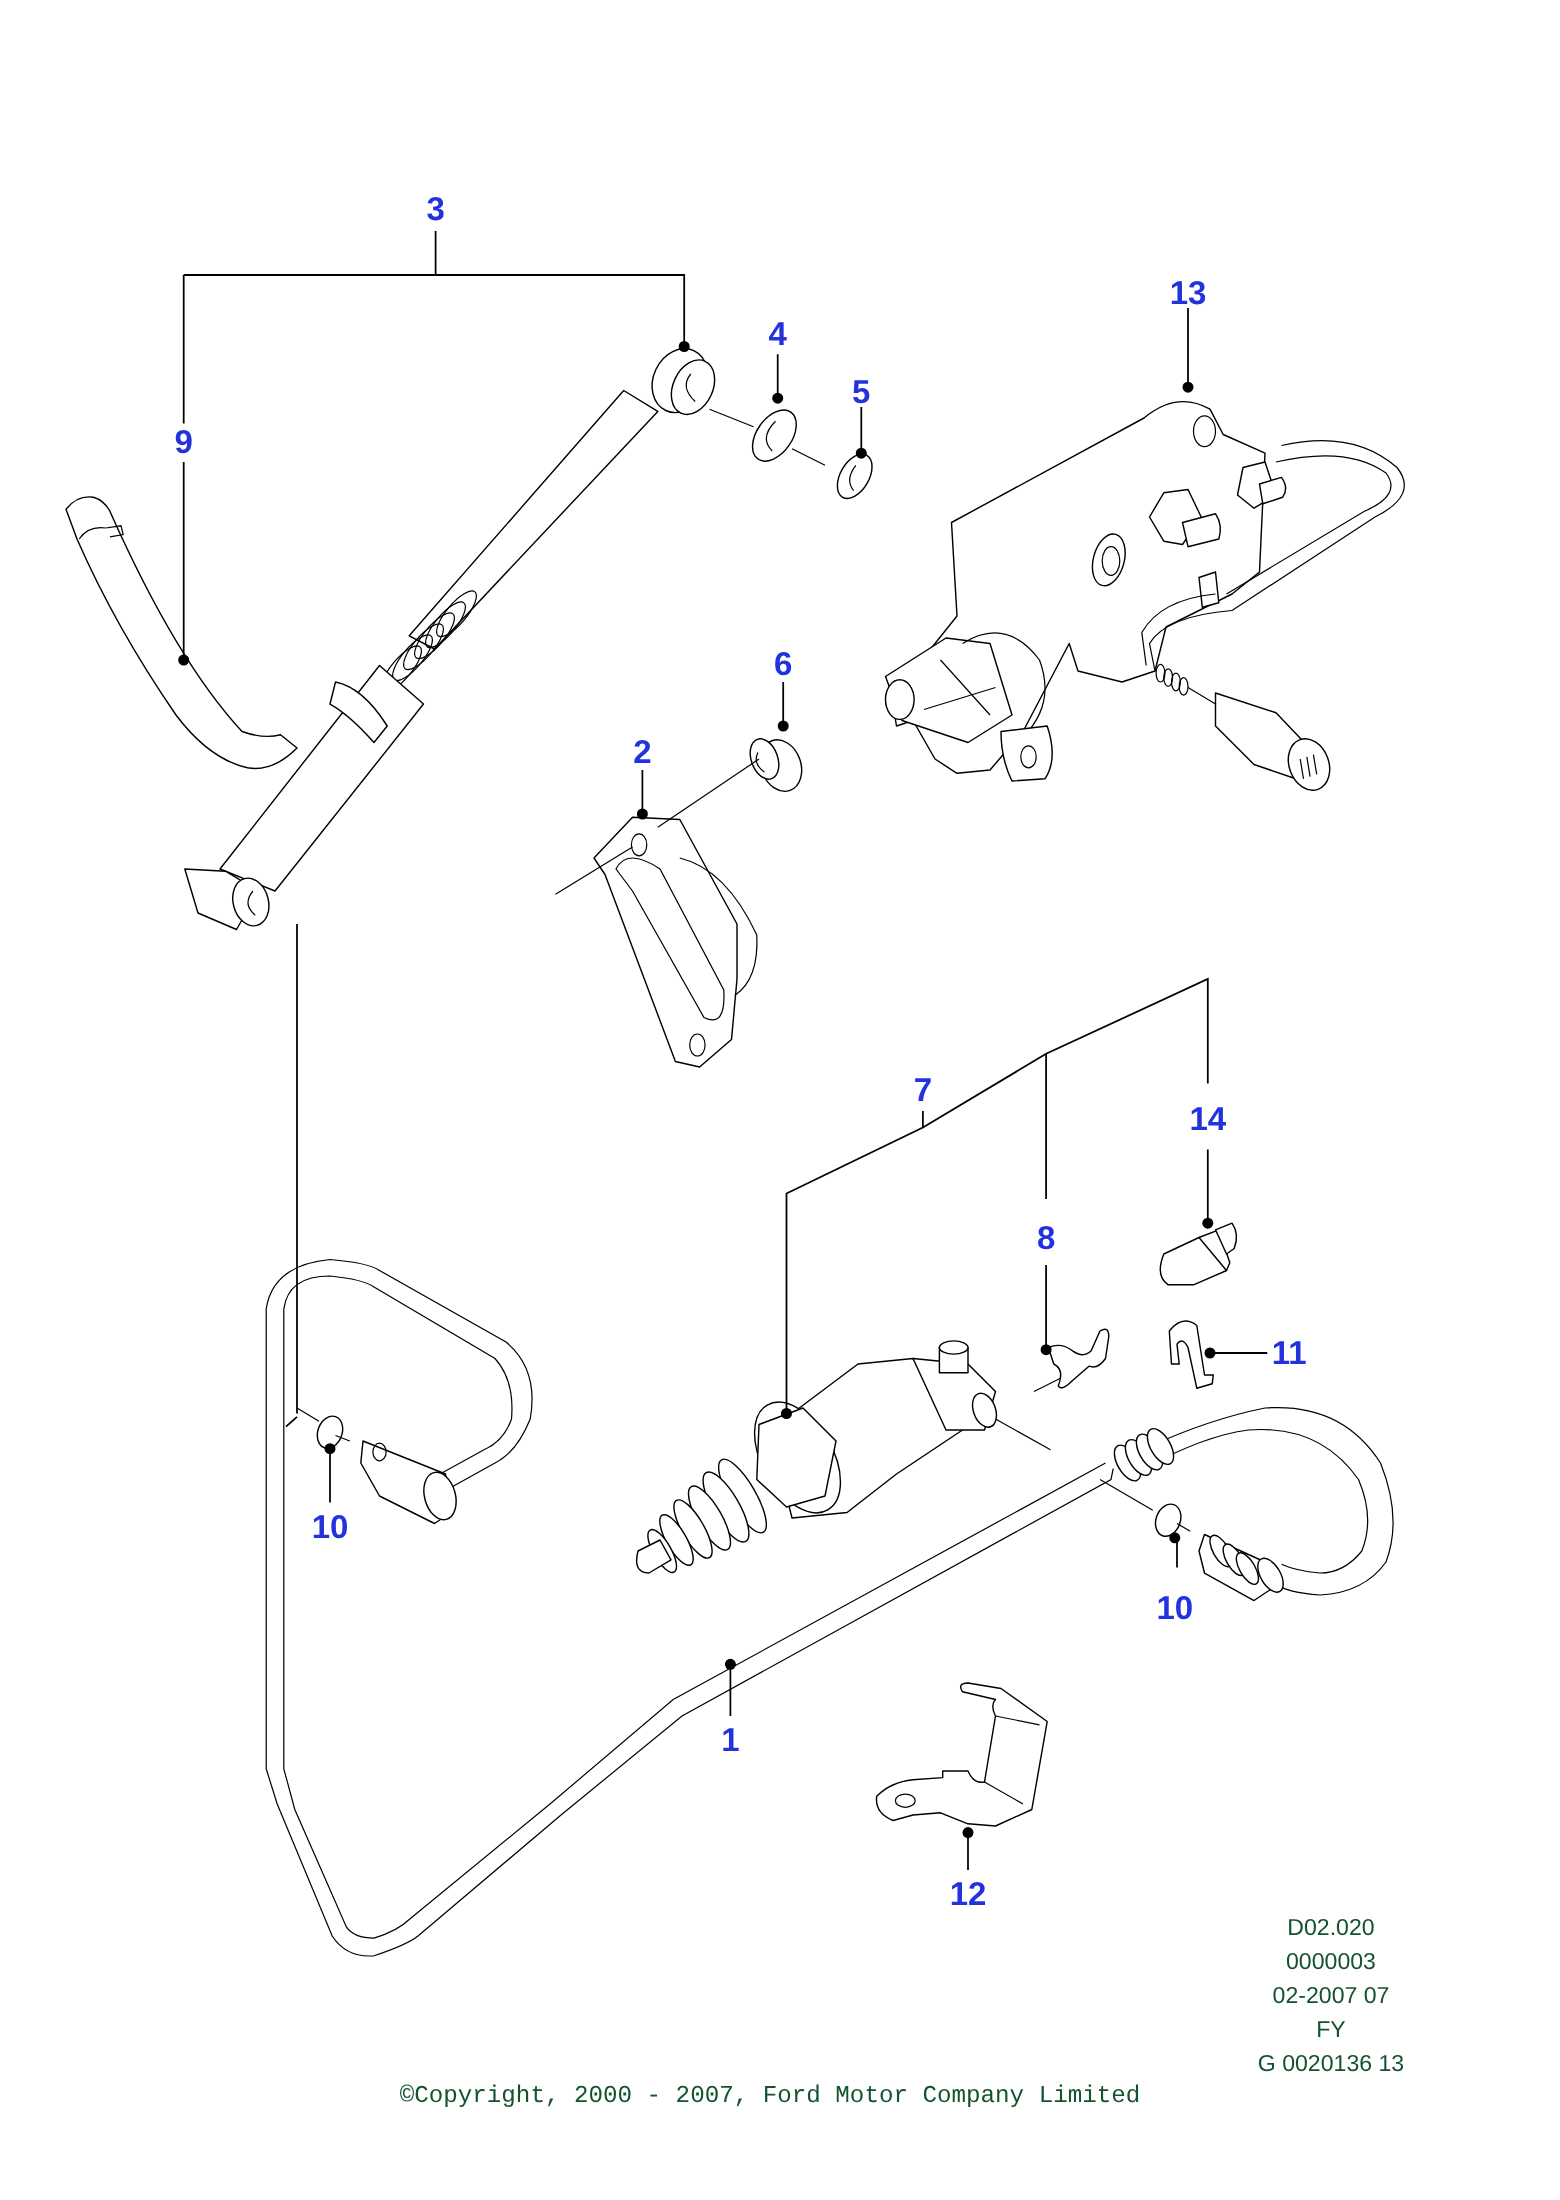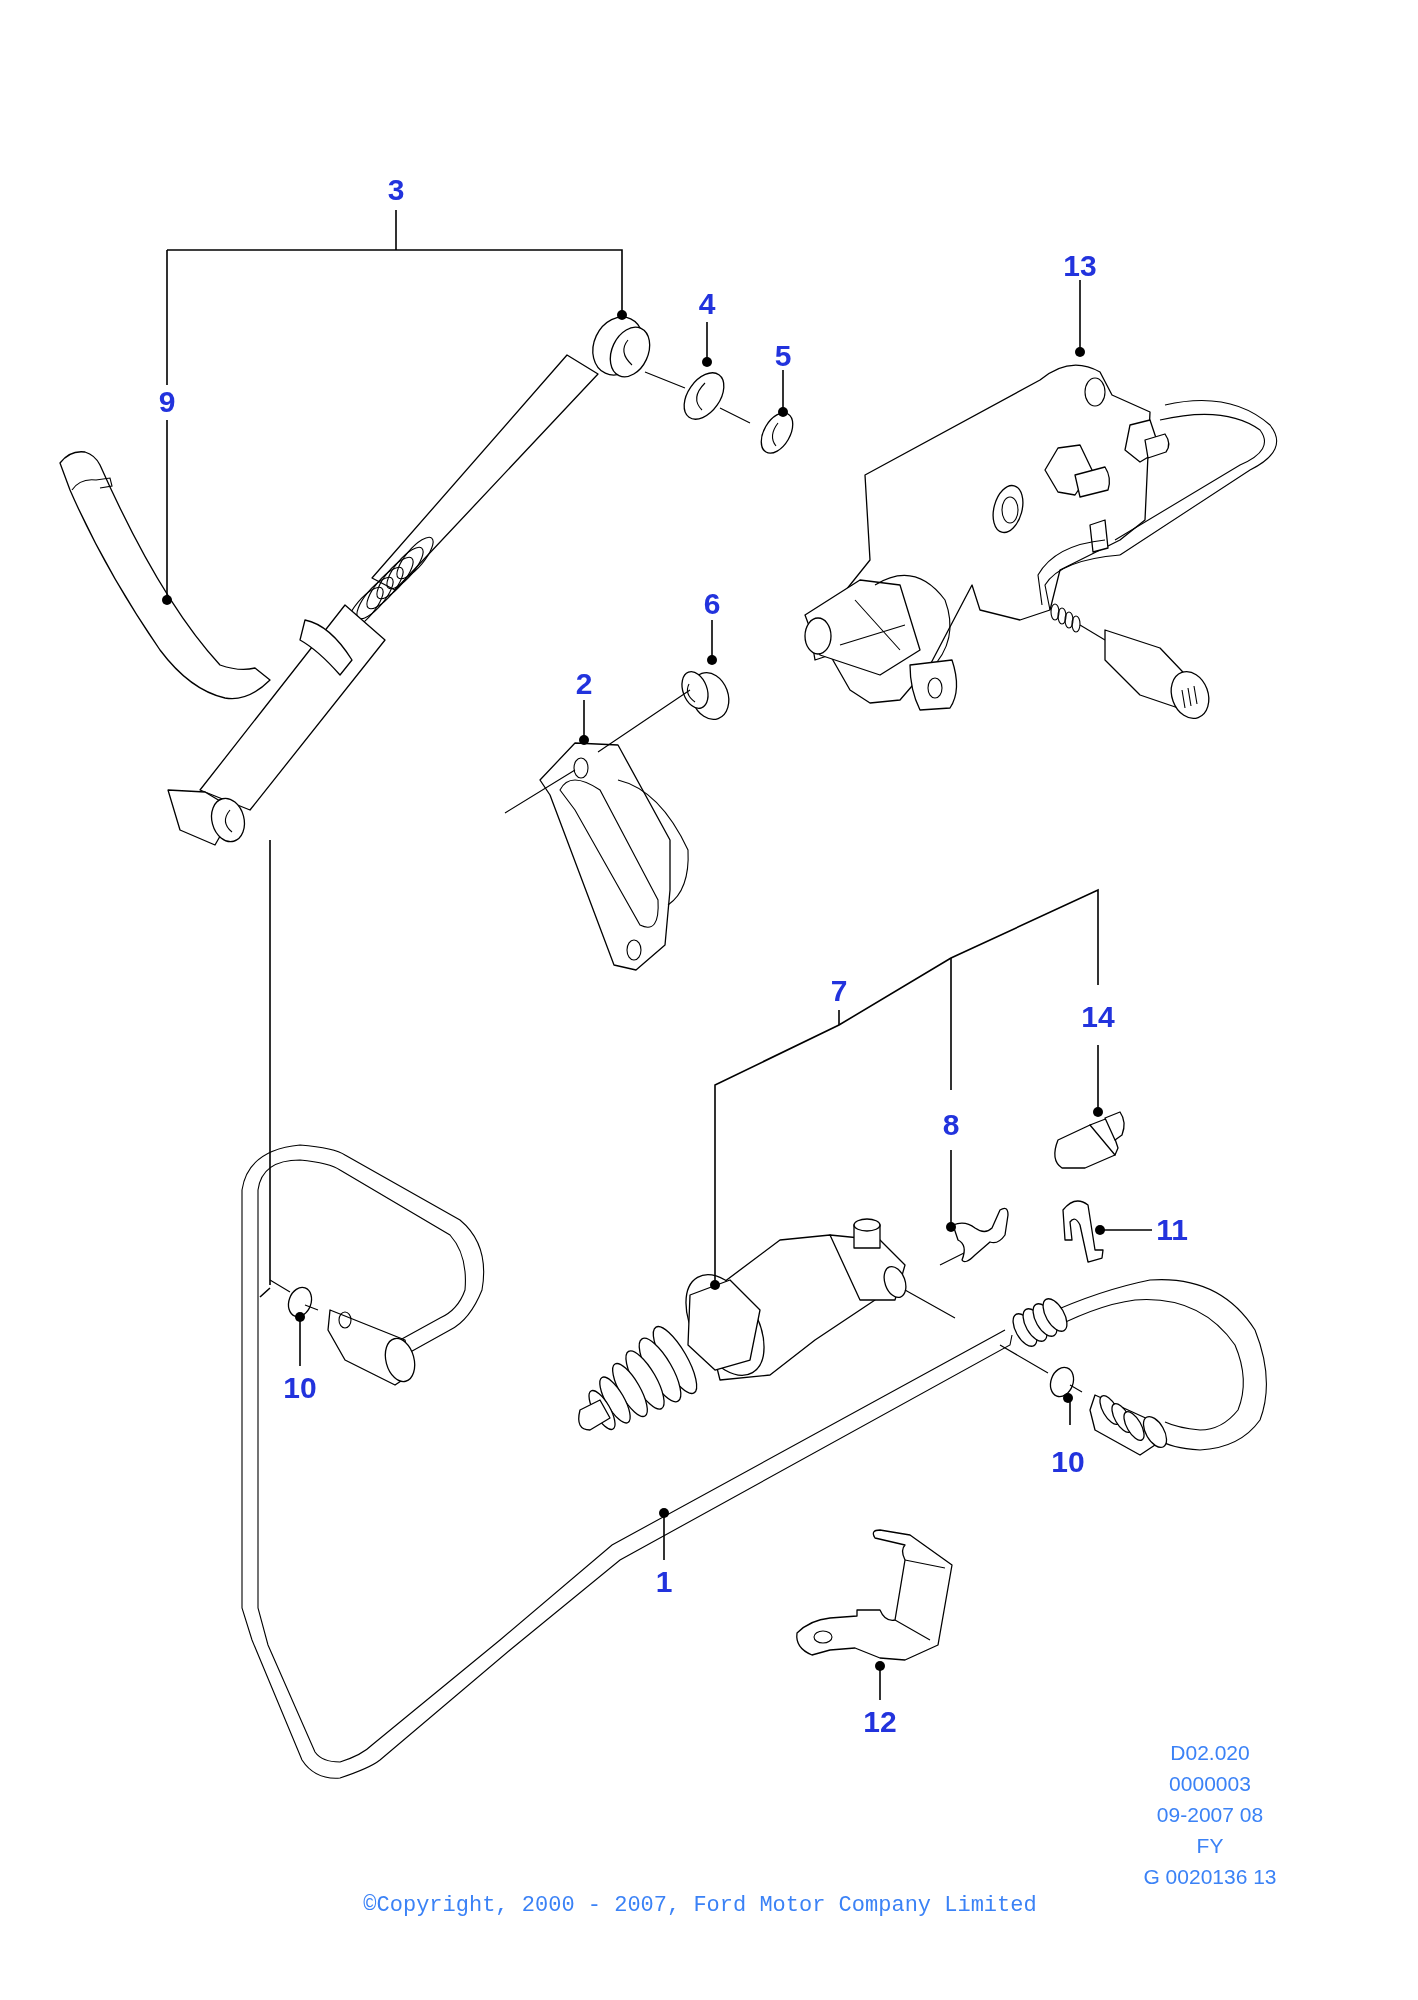--- a/index.html
+++ b/index.html
@@ -3,21 +3,21 @@
 <meta charset="utf-8">
 <style>
   html, body { margin: 0; padding: 0; background: #ffffff; }
   body { width: 1418px; height: 2000px; position: relative; overflow: hidden; font-family: "Liberation Sans", sans-serif; }
   #diagram { position: absolute; left: 0; top: 0; width: 1418px; height: 2000px; }
   .part { fill: #ffffff; stroke: #000; stroke-width: 1.3; stroke-linejoin: round; stroke-linecap: round; }
   .thin { fill: none; stroke: #000; stroke-width: 1.1; }
   .leader { fill: none; stroke: #000; stroke-width: 1.6; }
   .dot { fill: #000; }
   .callout { font-family: "Liberation Sans", sans-serif; font-weight: bold; font-size: 30px; text-anchor: middle; cursor: pointer; }
-  .meta { position: absolute; font-family: "Liberation Sans", sans-serif; font-size: 21px; color: #3b82f6; text-align: center; line-height: 31px; }
+  .meta { position: absolute; font-family: "Liberation Sans", sans-serif; font-size: 21px; color: #14532d; text-align: center; line-height: 31px; }
   #info-block { left: 1100px; top: 1737px; width: 220px; }
   #copyright { left: 300px; top: 1890px; width: 800px; font-size: 22px; font-family: Liberation Mono, monospace; }
 </style>
 </head>
 <body>
 
 <svg id="diagram" viewBox="0 0 1418 2000" xmlns="http://www.w3.org/2000/svg">
 
   <g>
     <path class="part" d="M60,463 Q70,450 85,452 Q95,455 100,465 Q160,600 220,665 Q240,672 255,668 L270,680 Q248,702 225,698 Q190,690 160,650 Q105,570 70,490 Z"></path>
@@ -250,18 +250,18 @@
     <text class="callout" x="300" y="1398" fill="#2233dd">10</text>
     <text class="callout" x="1068" y="1472" fill="#2233dd">10</text>
     <text class="callout" x="664" y="1592" fill="#2233dd">1</text>
     <text class="callout" x="880" y="1732" fill="#2233dd">12</text>
   </g>
 </svg>
 
 <div id="info-block" class="meta">
   <div>D02.020</div>
   <div>0000003</div>
-  <div>09-2007 08</div>
+  <div>02-2007 07</div>
   <div>FY</div>
   <div>G 0020136 13</div>
 </div>
 
 <div id="copyright" class="meta">©Copyright, 2000 - 2007, Ford Motor Company Limited</div>
 
 </body></html>

